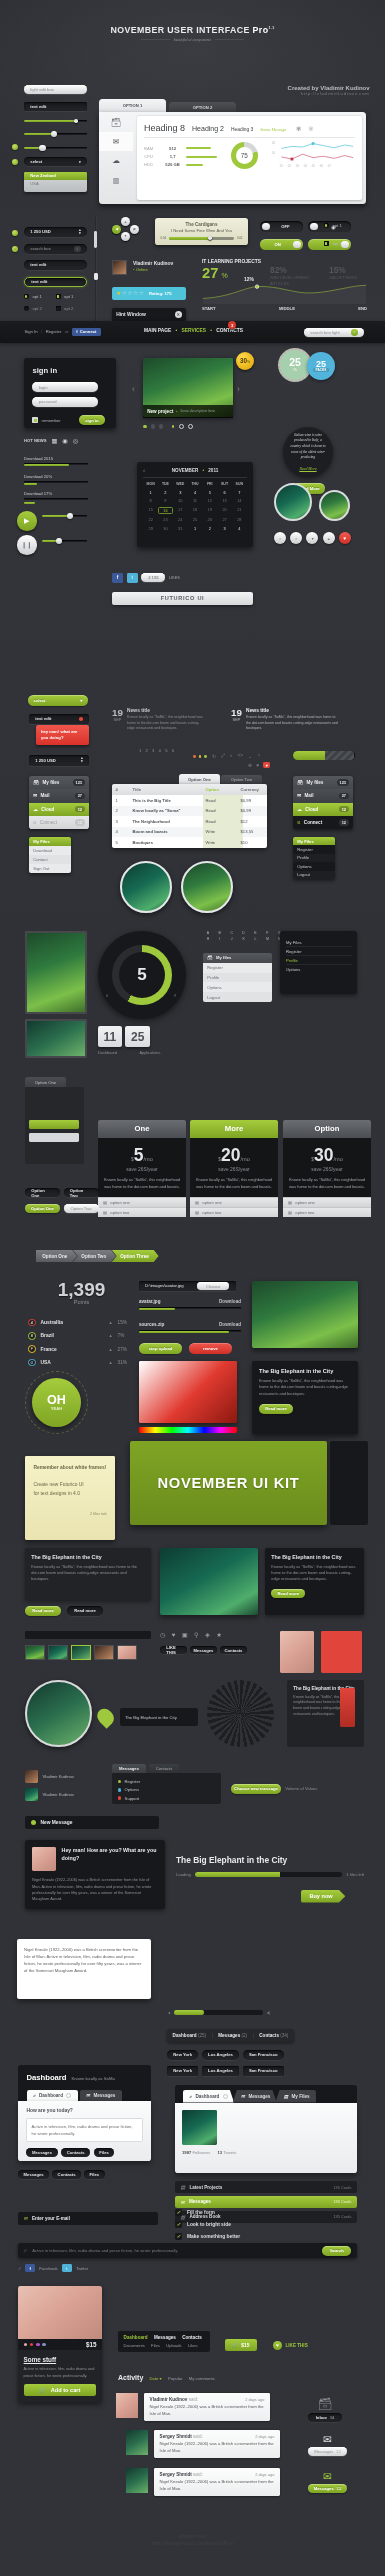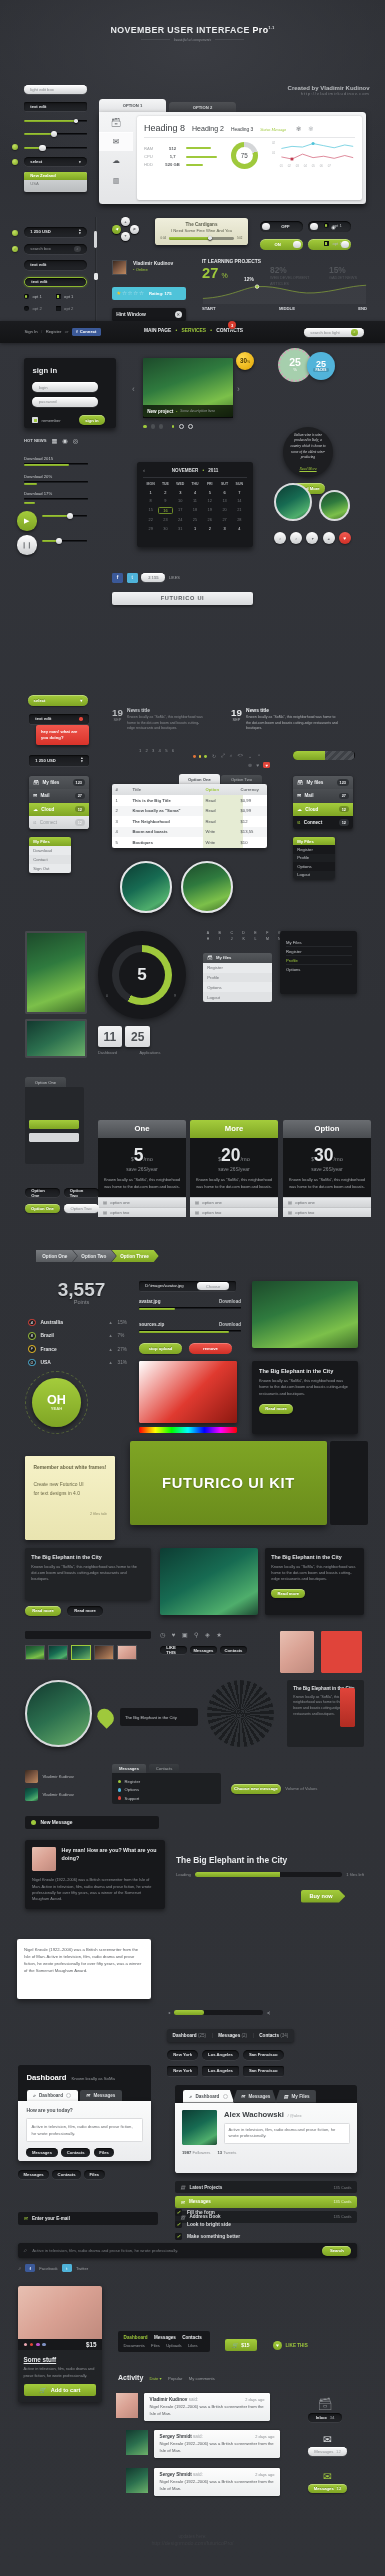--- a/index.html
+++ b/index.html
@@ -852,21 +852,21 @@
     </span>
   <span style="background:linear-gradient(#797c80,#585b5f);height:12px;display:flex;align-items:center;padding:0 9.8px 0 8.4px;font-size:4.6px;font-weight:bold;color:#e8eaec;margin-left:-4.2px;clip-path:polygon(0 0,calc(100% - 4.9px) 0,100% 50%,calc(100% - 4.9px) 100%,0 100%,4.9px 50%);">
       <span>Option Two</span>
     </span>
   <span style="background:linear-gradient(#a4cc3c,#7fa524);height:12px;display:flex;align-items:center;padding:0 9.8px 0 8.4px;font-size:4.6px;font-weight:bold;color:#fff;margin-left:-4.2px;clip-path:polygon(0 0,calc(100% - 4.9px) 0,100% 50%,calc(100% - 4.9px) 100%,0 100%,4.9px 50%);">
       <span>Option Three</span>
     </span>
 </div>
 
 <div class="abs" style="left:36px;top:1281px;text-align:center;width:91px;">
-  <div style="font-size:19px;font-weight:bold;color:#d0d3d6;line-height:18px;text-shadow:0 0.7px 1.4px rgba(0,0,0,.6);">3,557</div>
+  <div style="font-size:19px;font-weight:bold;color:#d0d3d6;line-height:18px;text-shadow:0 0.7px 1.4px rgba(0,0,0,.6);">1,399</div>
   <div style="font-size:5.6px;color:#8b8e92;">Points</div>
 </div>
 <div class="abs" style="left:28px;top:1316px;width:105px;">
   <div style="display:flex;align-items:center;gap:4.9px;height:13.3px;">
     <i style="width:7.7px;height:7.7px;border-radius:50%;border:1px solid #e0443a;background:#1d1f22;color:#e8eaec;font-size:3.5px;display:flex;align-items:center;justify-content:center;">
         <span>A</span>
       </i>
     <span style="flex:1;font-size:4.9px;font-weight:bold;color:#e0e2e4;">Australlia</span>
     <span style="font-size:4.2px;color:#7c7f83;">▲</span>
     <span style="font-size:4.6px;color:#8b8e92;width:15.4px;">15%</span>
@@ -951,21 +951,21 @@
 </div>
 
 <div class="abs" style="left:25px;top:1456px;width:90px;height:84px;background:linear-gradient(#f6f2c8,#e9e4b0);border-radius:1.4px;box-shadow:0 2.1px 5.6px rgba(0,0,0,.45);padding:8.4px;color:#6b6847;">
   <div style="font-size:4.9px;font-weight:bold;line-height:8.4px;">Remember about white frames!</div>
   <div style="font-size:4.9px;line-height:8.4px;margin-top:8.4px;">Create new Futurico UI</div>
   <div style="font-size:4.9px;line-height:8.4px;">for text designs in 4.0</div>
   <div style="font-size:3.9px;text-align:right;margin-top:12.6px;color:#8f8c68;">2 files tab</div>
 </div>
 
 <div class="abs" style="left:130px;top:1441px;width:197px;height:84px;background:linear-gradient(#7fa524,#6a8c1c);border-radius:2.1px;box-shadow:0 2.1px 7px rgba(0,0,0,.5);display:flex;align-items:center;justify-content:center;">
-  <span style="font-size:14.7px;font-weight:bold;color:#fff;letter-spacing:0.7px;text-shadow:0 0.7px 1.4px rgba(0,0,0,.3);">FUTURICO UI KIT</span>
+  <span style="font-size:14.7px;font-weight:bold;color:#fff;letter-spacing:0.7px;text-shadow:0 0.7px 1.4px rgba(0,0,0,.3);">NOVEMBER UI KIT</span>
 </div>
 <div class="abs" style="left:330px;top:1441px;width:38px;height:84px;background:#17181b;border-radius:2.1px;"></div>
 
 <div class="abs" style="left:25px;top:1548px;width:126px;height:52px;background:#212326;border-radius:2.1px;padding:6.3px;box-shadow:0 1.4px 4.2px rgba(0,0,0,.4);">
   <div style="font-size:5.3px;font-weight:bold;color:#e2e4e6;">The Big Elephant in the City</div>
   <div style="font-size:3.9px;line-height:6.3px;color:#909397;margin-top:3.5px;">Known locally as "SoMa", this neighborhood was home to the dot.com boom and boasts cutting-edge restaurants and boutiques.</div>
 </div>
 <div class="abs pill-green" style="left:25px;top:1606px;width:36px;height:9.8px;">
     <span>Read more</span>
   </div>
@@ -1176,29 +1176,20 @@
       <span>Messages</span>
     </span>
   <span style="background:#3e4145;height:12.6px;padding:0 6.3px 0 8.4px;display:flex;align-items:center;gap:3.5px;font-size:4.6px;font-weight:bold;color:#dcdee0;clip-path:polygon(4.2px 0,100% 0,100% 100%,0 100%);margin-left:-2.8px;border-radius:0 2.1px 0 0;">
     <i>▤</i>
       <span>My Files</span>
     </span>
 </div>
 <div class="abs" style="left:175px;top:2103px;width:182px;height:70px;background:linear-gradient(#fafbfb,#ebecee);border-radius:0 0 2.8px 2.8px;padding:7px;box-shadow:0 2.1px 5.6px rgba(0,0,0,.4);">
   <div style="display:flex;gap:7px;">
     <i class="photo-b" style="width:35px;height:35px;border-radius:1.4px;flex:none;"></i>
-    <div style="flex:1;">
-      <div style="display:flex;align-items:baseline;gap:3.5px;">
-        <span style="font-size:7.7px;font-weight:bold;color:#3d4145;">Alex Wachowski</span>
-        <span style="font-size:4.2px;color:#a2a5a8;">/ <span>@alex</span></span>
-      </div>
-      <div style="margin-top:3.5px;background:#fff;border:0.7px solid #dbdcde;border-radius:1.4px;padding:3.5px;font-size:4.2px;line-height:6.3px;color:#6a6d71;">
-        <span>Active in television, film, radio drama and prose fiction, he wrote professionally.</span>
-      </div>
-    </div>
   </div>
   <div style="margin-top:4.9px;display:flex;gap:7px;font-size:4.2px;color:#8b8e92;">
     <span><b style="color:#4c5054;">1987</b> <span>Followers</span></span>
     <span><b style="color:#4c5054;">13</b> <span>Tweets</span></span>
   </div>
 </div>
 
 <div class="abs" style="left:175px;top:2181px;width:182px;">
   <div style="height:12px;background:#1d1f22;border-radius:2.1px;display:flex;align-items:center;padding:0 5.6px;gap:4.2px;margin-bottom:2.8px;">
     <i style="color:#9a9da1;font-size:4.9px;">▤</i>

